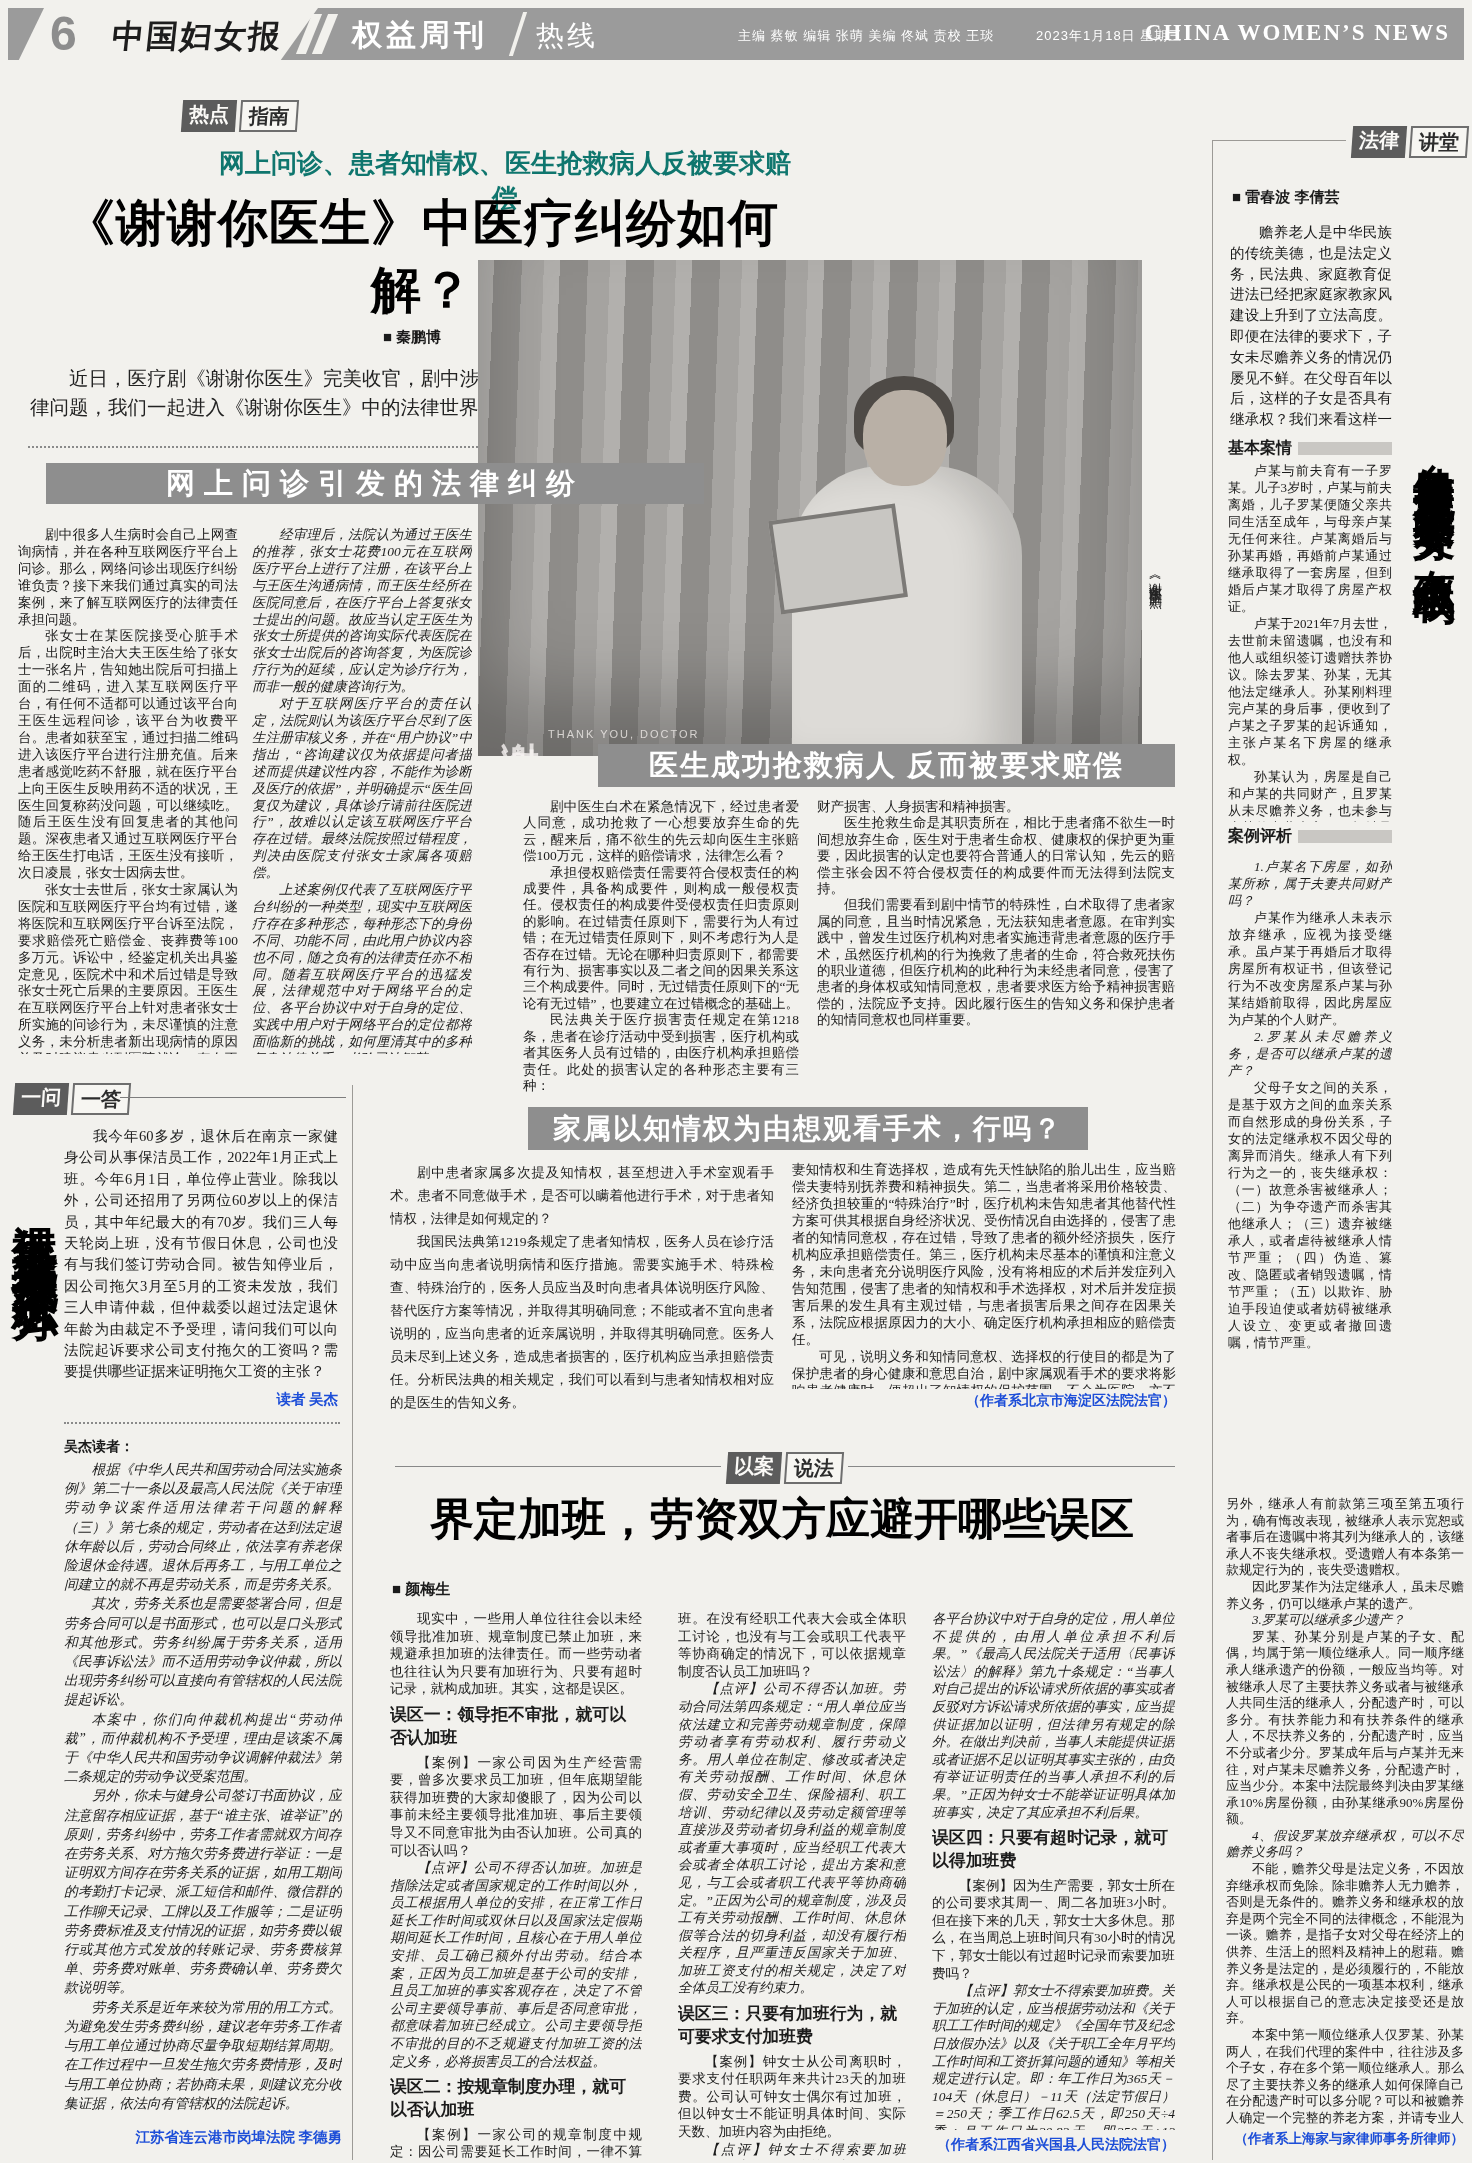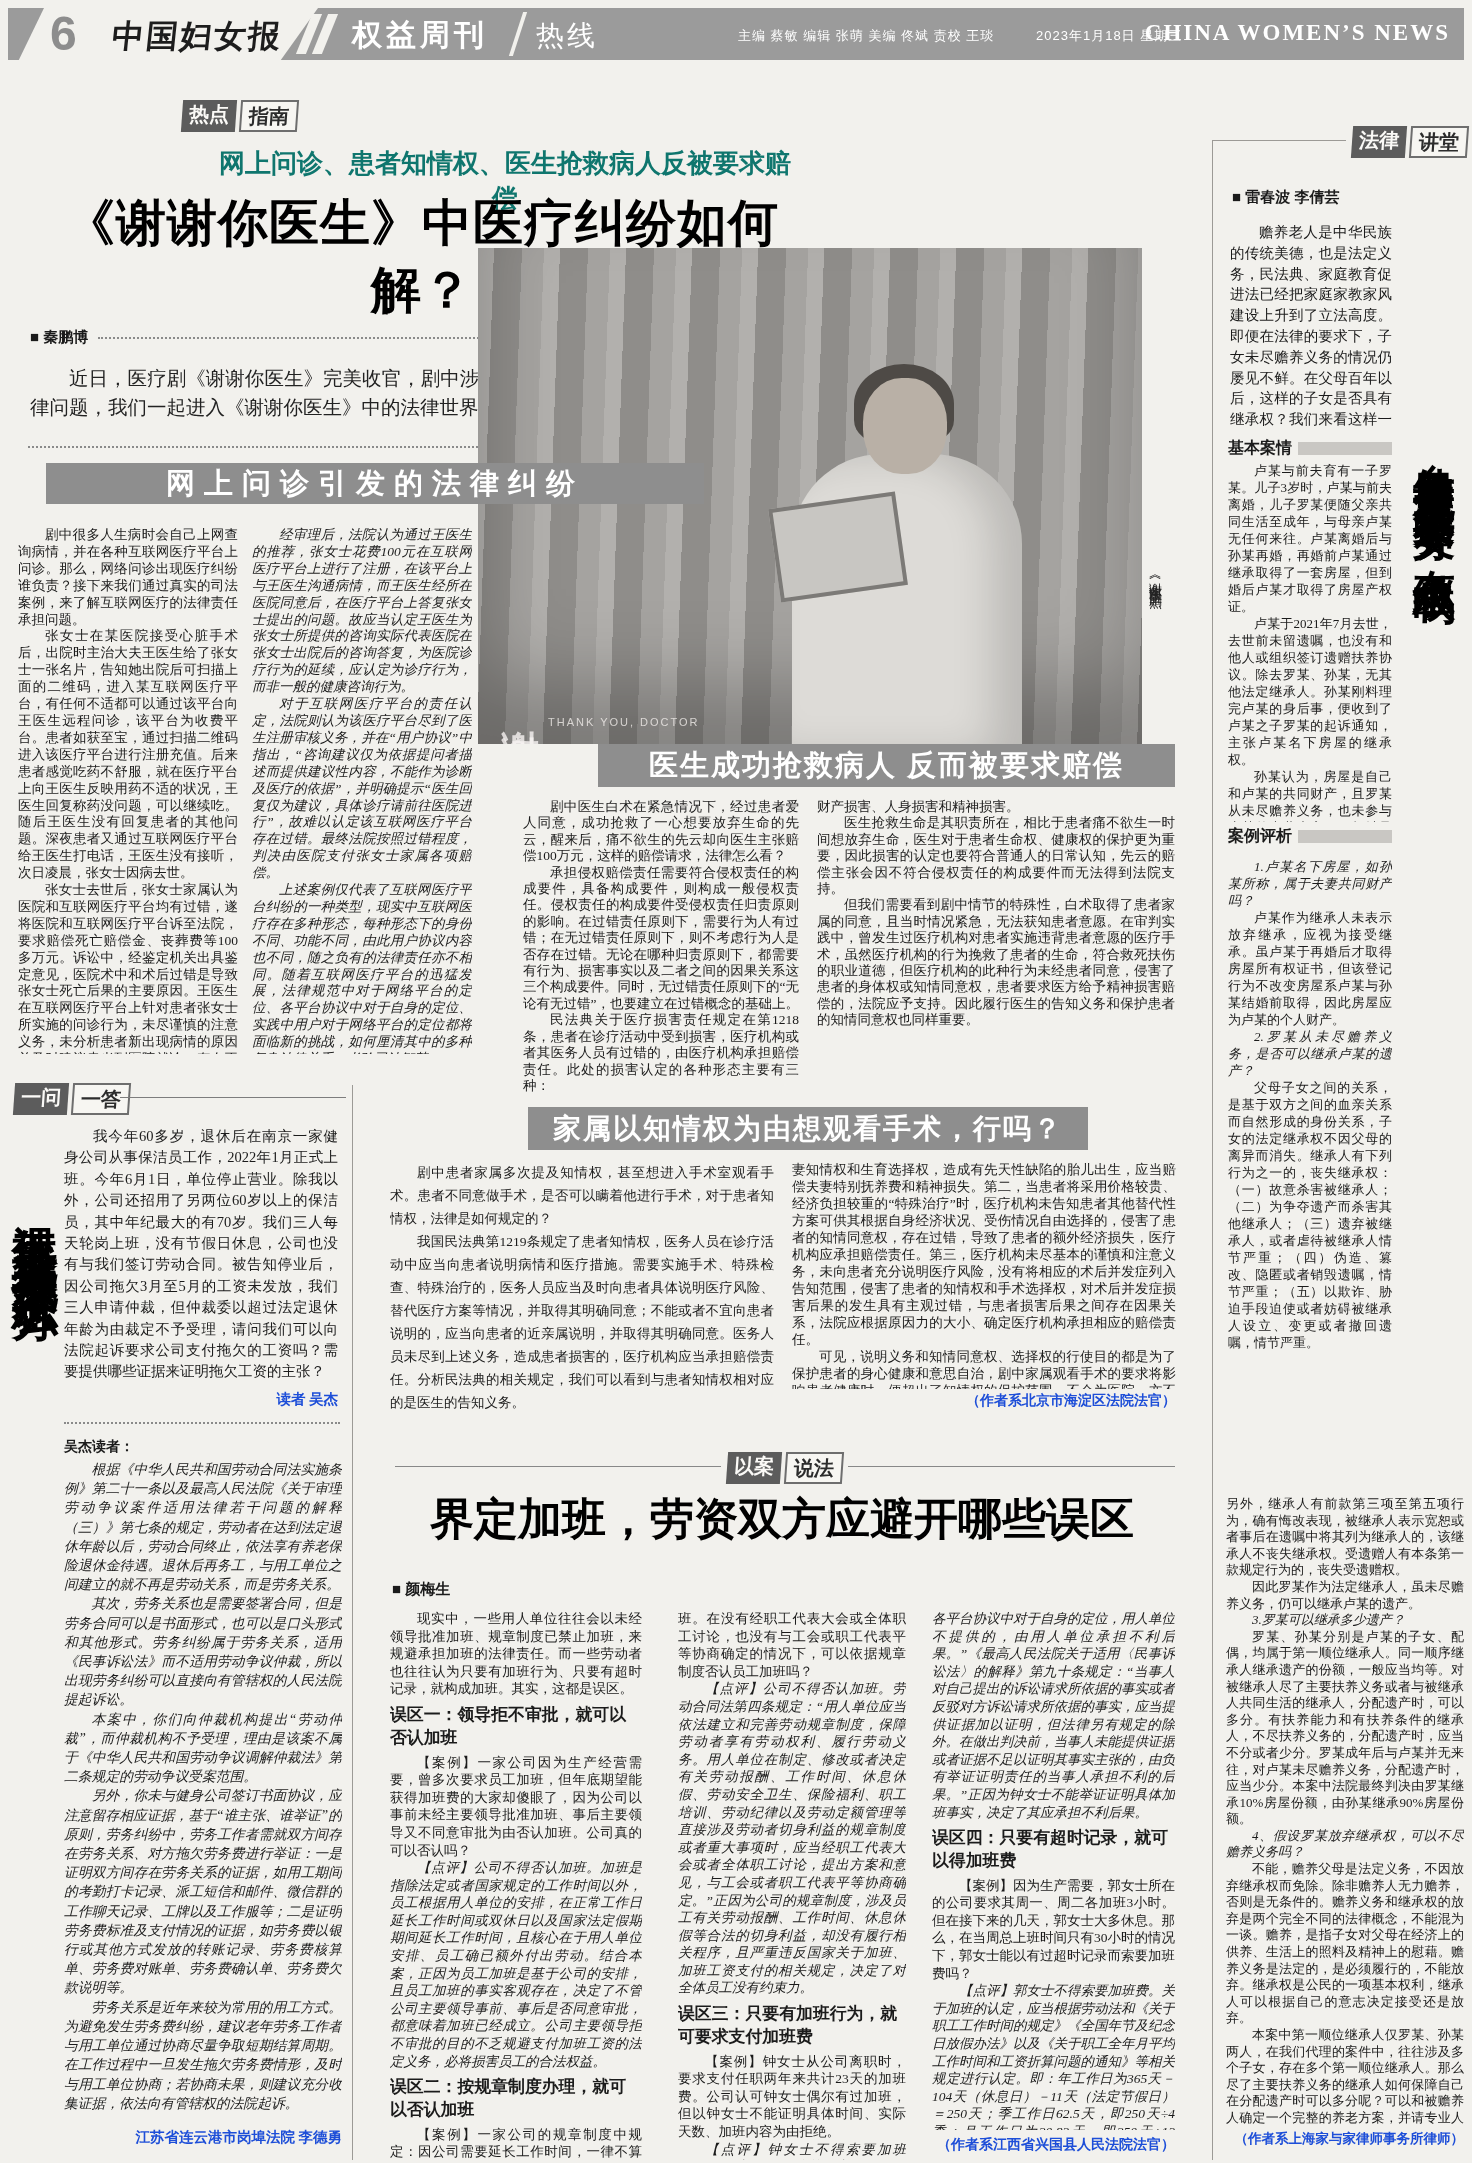--- a/index.html
+++ b/index.html
@@ -31,21 +31,21 @@
   .badge{position:absolute;display:flex;gap:4px;font-weight:900;}
   .badge span{display:block;padding:1px 7px;font-size:20px;line-height:26px;transform:skewX(-4deg);}
   .badge .ba{background:#5c5c5c;color:#fbfaf7;}
   .badge .bb{border:2px solid #6e6e6e;color:#2c2c2c;background:#f7f6f2;}
   
   #kicker{position:absolute;left:208px;top:146px;width:594px;text-align:center;font-size:26px;
           font-weight:700;font-family:Liberation Serif, serif;color:#0f766e;}
   #headline{position:absolute;left:40px;top:190px;width:764px;text-align:center;font-size:50px;
             font-weight:900;letter-spacing:1px;color:#000;}
   #byline1{position:absolute;left:30px;top:328px;width:764px;display:flex;align-items:center;gap:10px;
-           font-size:15px;font-weight:700;font-family:"Liberation Sans",sans-serif;}
+           font-size:15px;font-weight:700;font-family:"Liberation Sans",sans-serif;flex-direction:column;}
   #byline1 .dots{flex:1;border-bottom:2px dotted #8a8a8a;height:1px;}
   #intro{position:absolute;left:30px;top:364px;width:762px;font-size:19.5px;line-height:29px;
          text-align:justify;text-indent:2em;color:#222;}
   #rule-dot2{position:absolute;left:28px;top:446px;width:766px;border-top:2px dotted #8a8a8a;}
   
   .secbar{position:absolute;background:#8e8e8e;color:#fff;text-align:center;font-weight:700;
           font-family:"Liberation Sans",sans-serif;}
   #bar1{left:46px;top:463px;width:658px;height:41px;font-size:29px;line-height:41px;letter-spacing:9px;}
   #bar2{left:598px;top:744px;width:577px;height:43px;font-size:29px;line-height:43px;letter-spacing:2px;}
   #bar3{left:528px;top:1107px;width:560px;height:43px;font-size:28px;line-height:43px;letter-spacing:2px;}
@@ -60,21 +60,21 @@
          font-size:1.25em;line-height:1.35;margin:6px 0 4px 0 !important;text-align:left;}
   #sec1c1{left:18px;top:527px;width:220px;height:527px;font-size:13.5px;line-height:16.9px;}
   #sec1c2{left:252px;top:527px;width:220px;height:527px;font-size:13.5px;line-height:16.9px;font-style:italic;}
   #sec2c1{left:523px;top:799px;width:276px;height:296px;font-size:13.5px;line-height:16.4px;}
   #sec2c2{left:817px;top:799px;width:358px;height:296px;font-size:13.5px;line-height:16.4px;}
   #sec3c1{left:390px;top:1161px;width:384px;height:248px;font-size:13.5px;line-height:23px;}
   #sec3c2{left:792px;top:1161px;width:384px;height:228px;font-size:13.5px;line-height:17px;}
   .attr{position:absolute;text-align:right;font-weight:700;font-size:14px;color:#1d4ed8;}
   #sec3attr{left:792px;top:1392px;width:384px;}
   
-  #photo{position:absolute;left:478px;top:248px;width:664px;height:496px;background:
+  #photo{position:absolute;left:478px;top:260px;width:664px;height:496px;background:
          repeating-linear-gradient(92deg,#b2b0ad 0 16px,#8f8d8a 16px 44px,#a5a3a0 44px 66px);
          box-shadow:inset 0 -60px 80px rgba(0,0,0,.25);overflow:hidden;}
   #coat{position:absolute;right:120px;bottom:-10px;width:230px;height:300px;background:#dddbd7;
         border-radius:90px 90px 0 0;box-shadow:inset -30px 0 40px rgba(0,0,0,.15);}
   #head{position:absolute;right:195px;bottom:270px;width:84px;height:96px;background:#b9b0a6;border-radius:46%;}
   #hair{position:absolute;right:188px;bottom:300px;width:100px;height:80px;background:#4e4a46;border-radius:50% 50% 30% 30%;}
   #laptop{position:absolute;right:240px;bottom:150px;width:120px;height:86px;background:#c8c6c2;
           border:4px solid #7c7a77;transform:rotate(-8deg);}
   #photo-label{position:absolute;left:16px;bottom:14px;writing-mode:vertical-rl;font-size:38px;
                font-weight:900;color:rgba(248,244,242,.8);letter-spacing:6px;}

